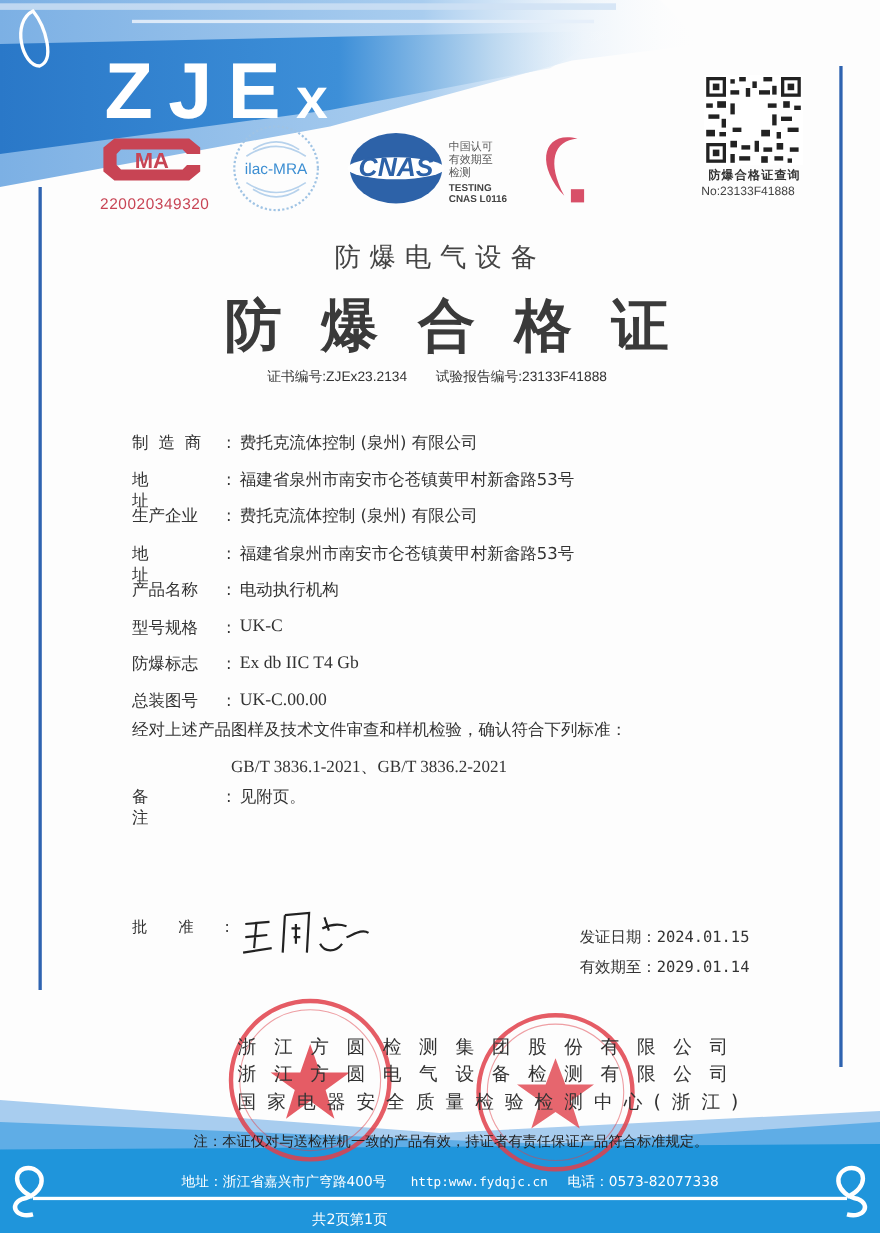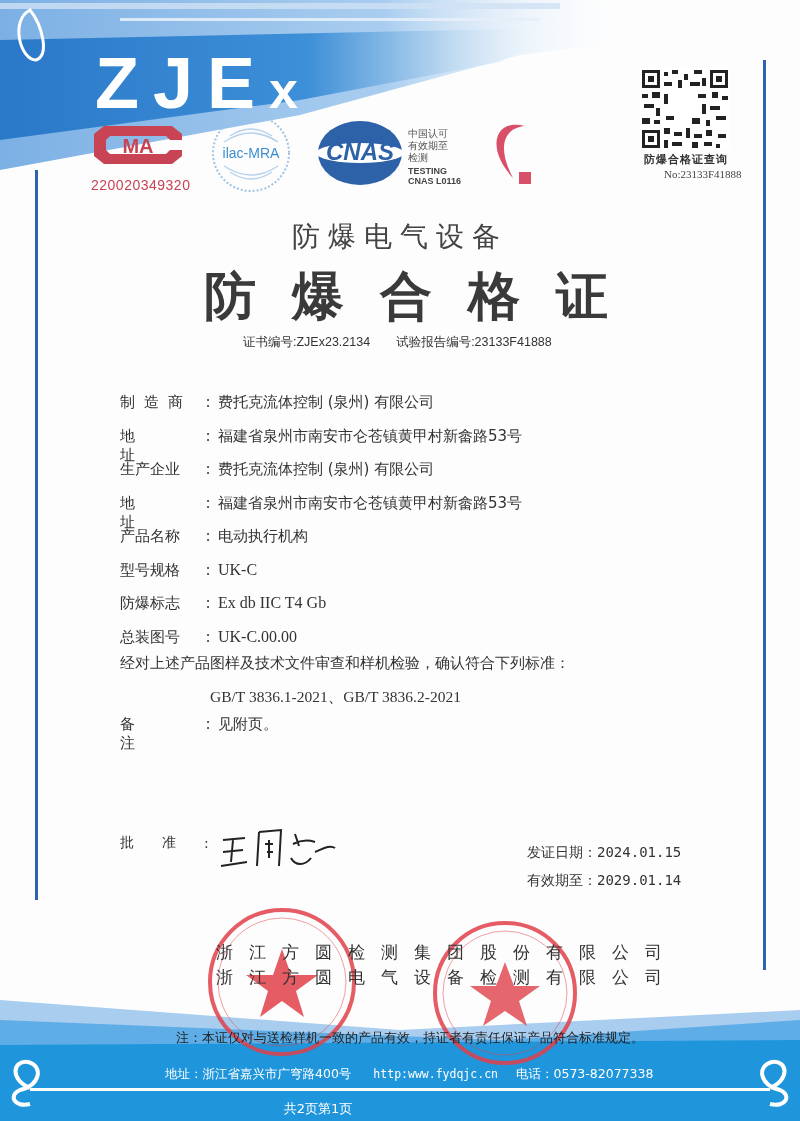--- a/index.html
+++ b/index.html
@@ -16,23 +16,23 @@
   
   .cma { left:90px; top:120px; width:96px; height:50px; }
   .cma-num { left:91px; top:177px; font-family:"Liberation Sans", sans-serif; font-size:14px; color:#c84454; letter-spacing:0.5px; }
   .ilac { left:210px; top:112px; width:82px; height:82px; }
   .cnas { left:315px; top:118px; width:90px; height:70px; }
   .cnas-cn { left:408px; top:128px; font-size:10px; color:#555; line-height:12px; width:50px; }
   .cnas-en { left:408px; top:166px; font-family:"Liberation Sans", sans-serif; font-weight:bold; font-size:9px; color:#444; line-height:10px; }
   .swoosh { left:485px; top:118px; width:60px; height:70px; }
   .qr { left:640px; top:68px; width:90px; height:82px; }
   .qr-label { left:638px; top:152px; width:96px; text-align:center; font-size:11px; color:#333; font-weight:bold; letter-spacing:1px; }
-  .qr-no { left:664px; top:168px; width:96px; font-family:Liberation Serif, serif; font-size:11px; color:#444; }
-  
-  .subtitle { left:0; width:800px; top:218px; text-align:center; font-size:28px; letter-spacing:8px; color:#444; }
+  .qr-no { left:632px; top:168px; width:96px; text-align:center; font-family:Liberation Sans, sans-serif; font-size:11px; color:#444; }
+  
+  .subtitle { left:0; width:800px; top:218px; text-align:center; font-size:24px; letter-spacing:8px; color:#444; }
   .title { left:0; width:800px; top:262px; text-align:center; font-size:52px; font-weight:bold; letter-spacing:36px; color:#3a3a3a; padding-left:48px; box-sizing:border-box; }
   .nums { left:243px; top:334px; font-family:"Liberation Sans", sans-serif; font-size:12.5px; color:#333; }
   .nums span + span { margin-left:26px; }
   
   .fields { left:120px; top:393px; }
   .row { height:33.5px; display:flex; align-items:flex-start; font-size:15px; }
   .lbl { width:72px; display:flex; justify-content:space-between; color:#333; }
   .colon { width:20px; text-align:center; color:#333; margin-left:6px; }
   .val { color:#333; }
   .val.serif { font-family:"Liberation Serif", serif; font-size:16px; }
@@ -258,19 +258,20 @@
 </svg>
 <svg class="abs seal2" viewBox="0 0 150 150">
   <circle cx="75" cy="75" r="70" fill="none" stroke="#e0404a" stroke-width="4" opacity="0.85"></circle>
   <circle cx="75" cy="75" r="62" fill="none" stroke="#e0404a" stroke-width="1" opacity="0.5"></circle>
   <polygon points="75,44 84,68 110,68 89,83 97,108 75,93 53,108 61,83 40,68 66,68" fill="#e0404a" opacity="0.8"></polygon>
 </svg>
 
 <div class="abs issuers">
   <div style="letter-spacing:16px;">浙江方圆检测集团股份有限公司</div>
   <div style="letter-spacing:16px;">浙江方圆电气设备检测有限公司</div>
+  <div style="letter-spacing:10px;">国家电器安全质量检验检测中心(浙江)</div>
 </div>
 
 <div class="abs note">注：本证仅对与送检样机一致的产品有效，持证者有责任保证产品符合标准规定。</div>
 <div class="abs contact">
   <span>地址：浙江省嘉兴市广穹路400号</span><span class="url">http:www.fydqjc.cn</span><span>电话：0573-82077338</span>
 </div>
 <div class="abs page">共2页第1页</div>
 
 </body></html>

